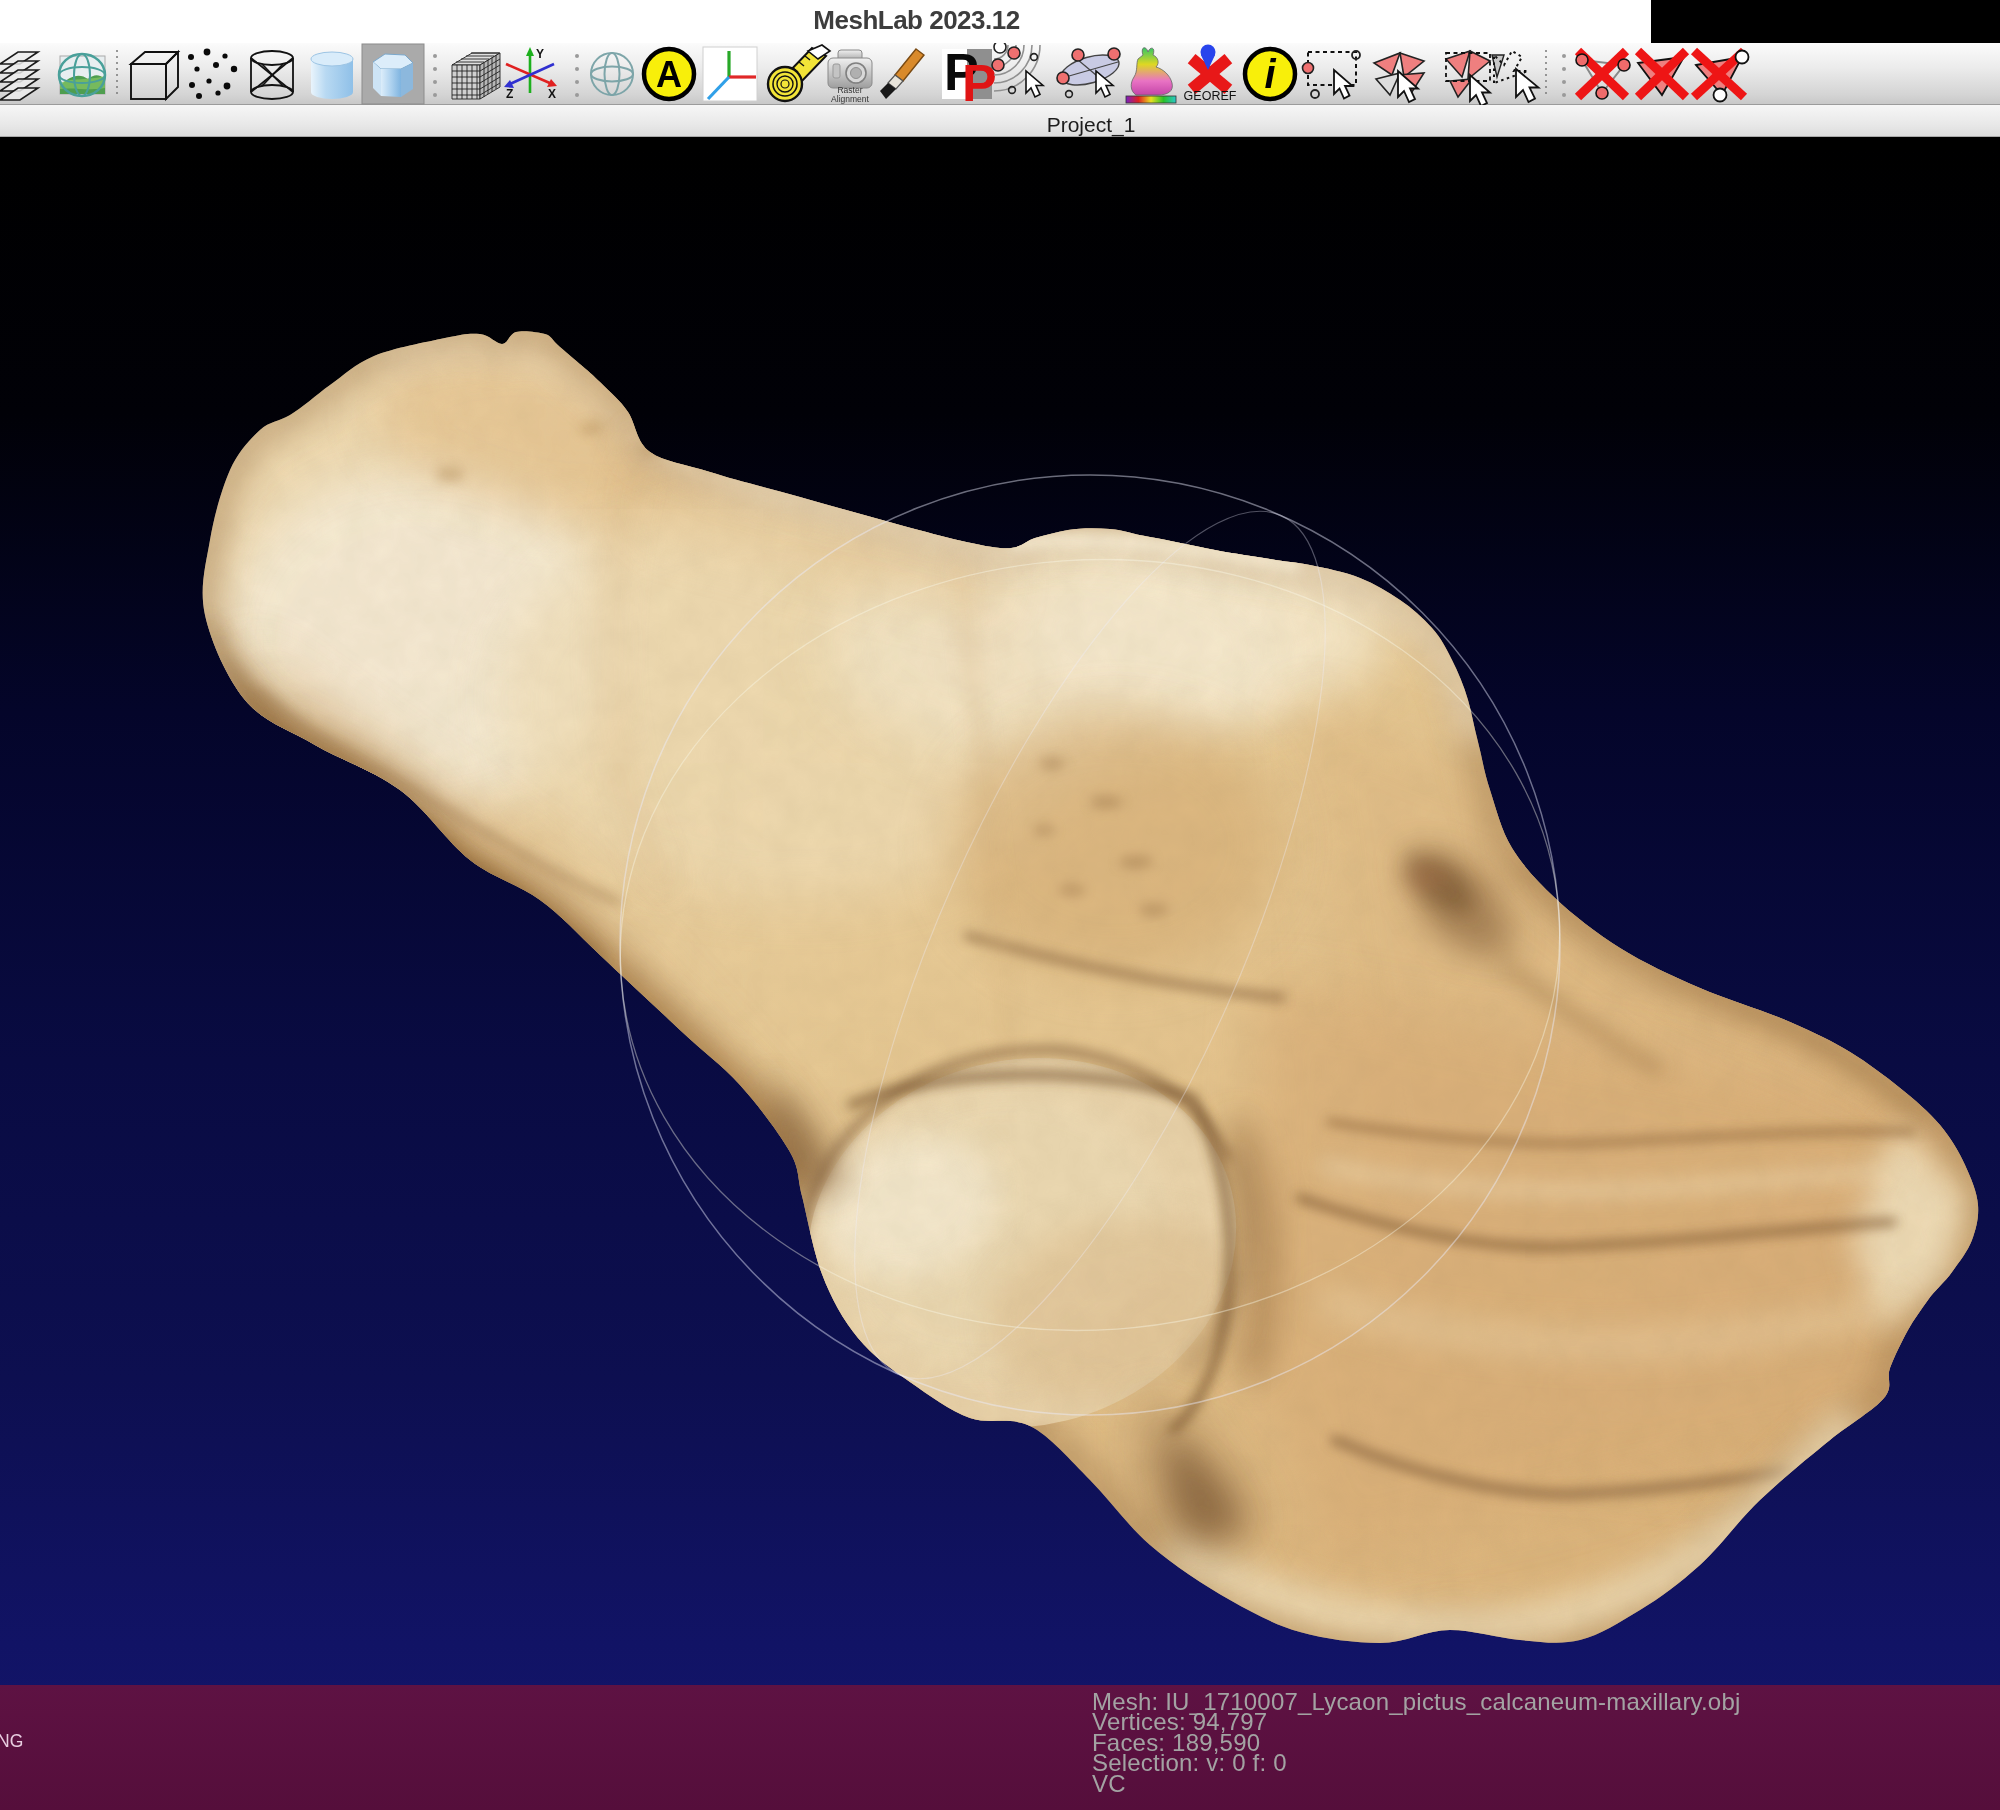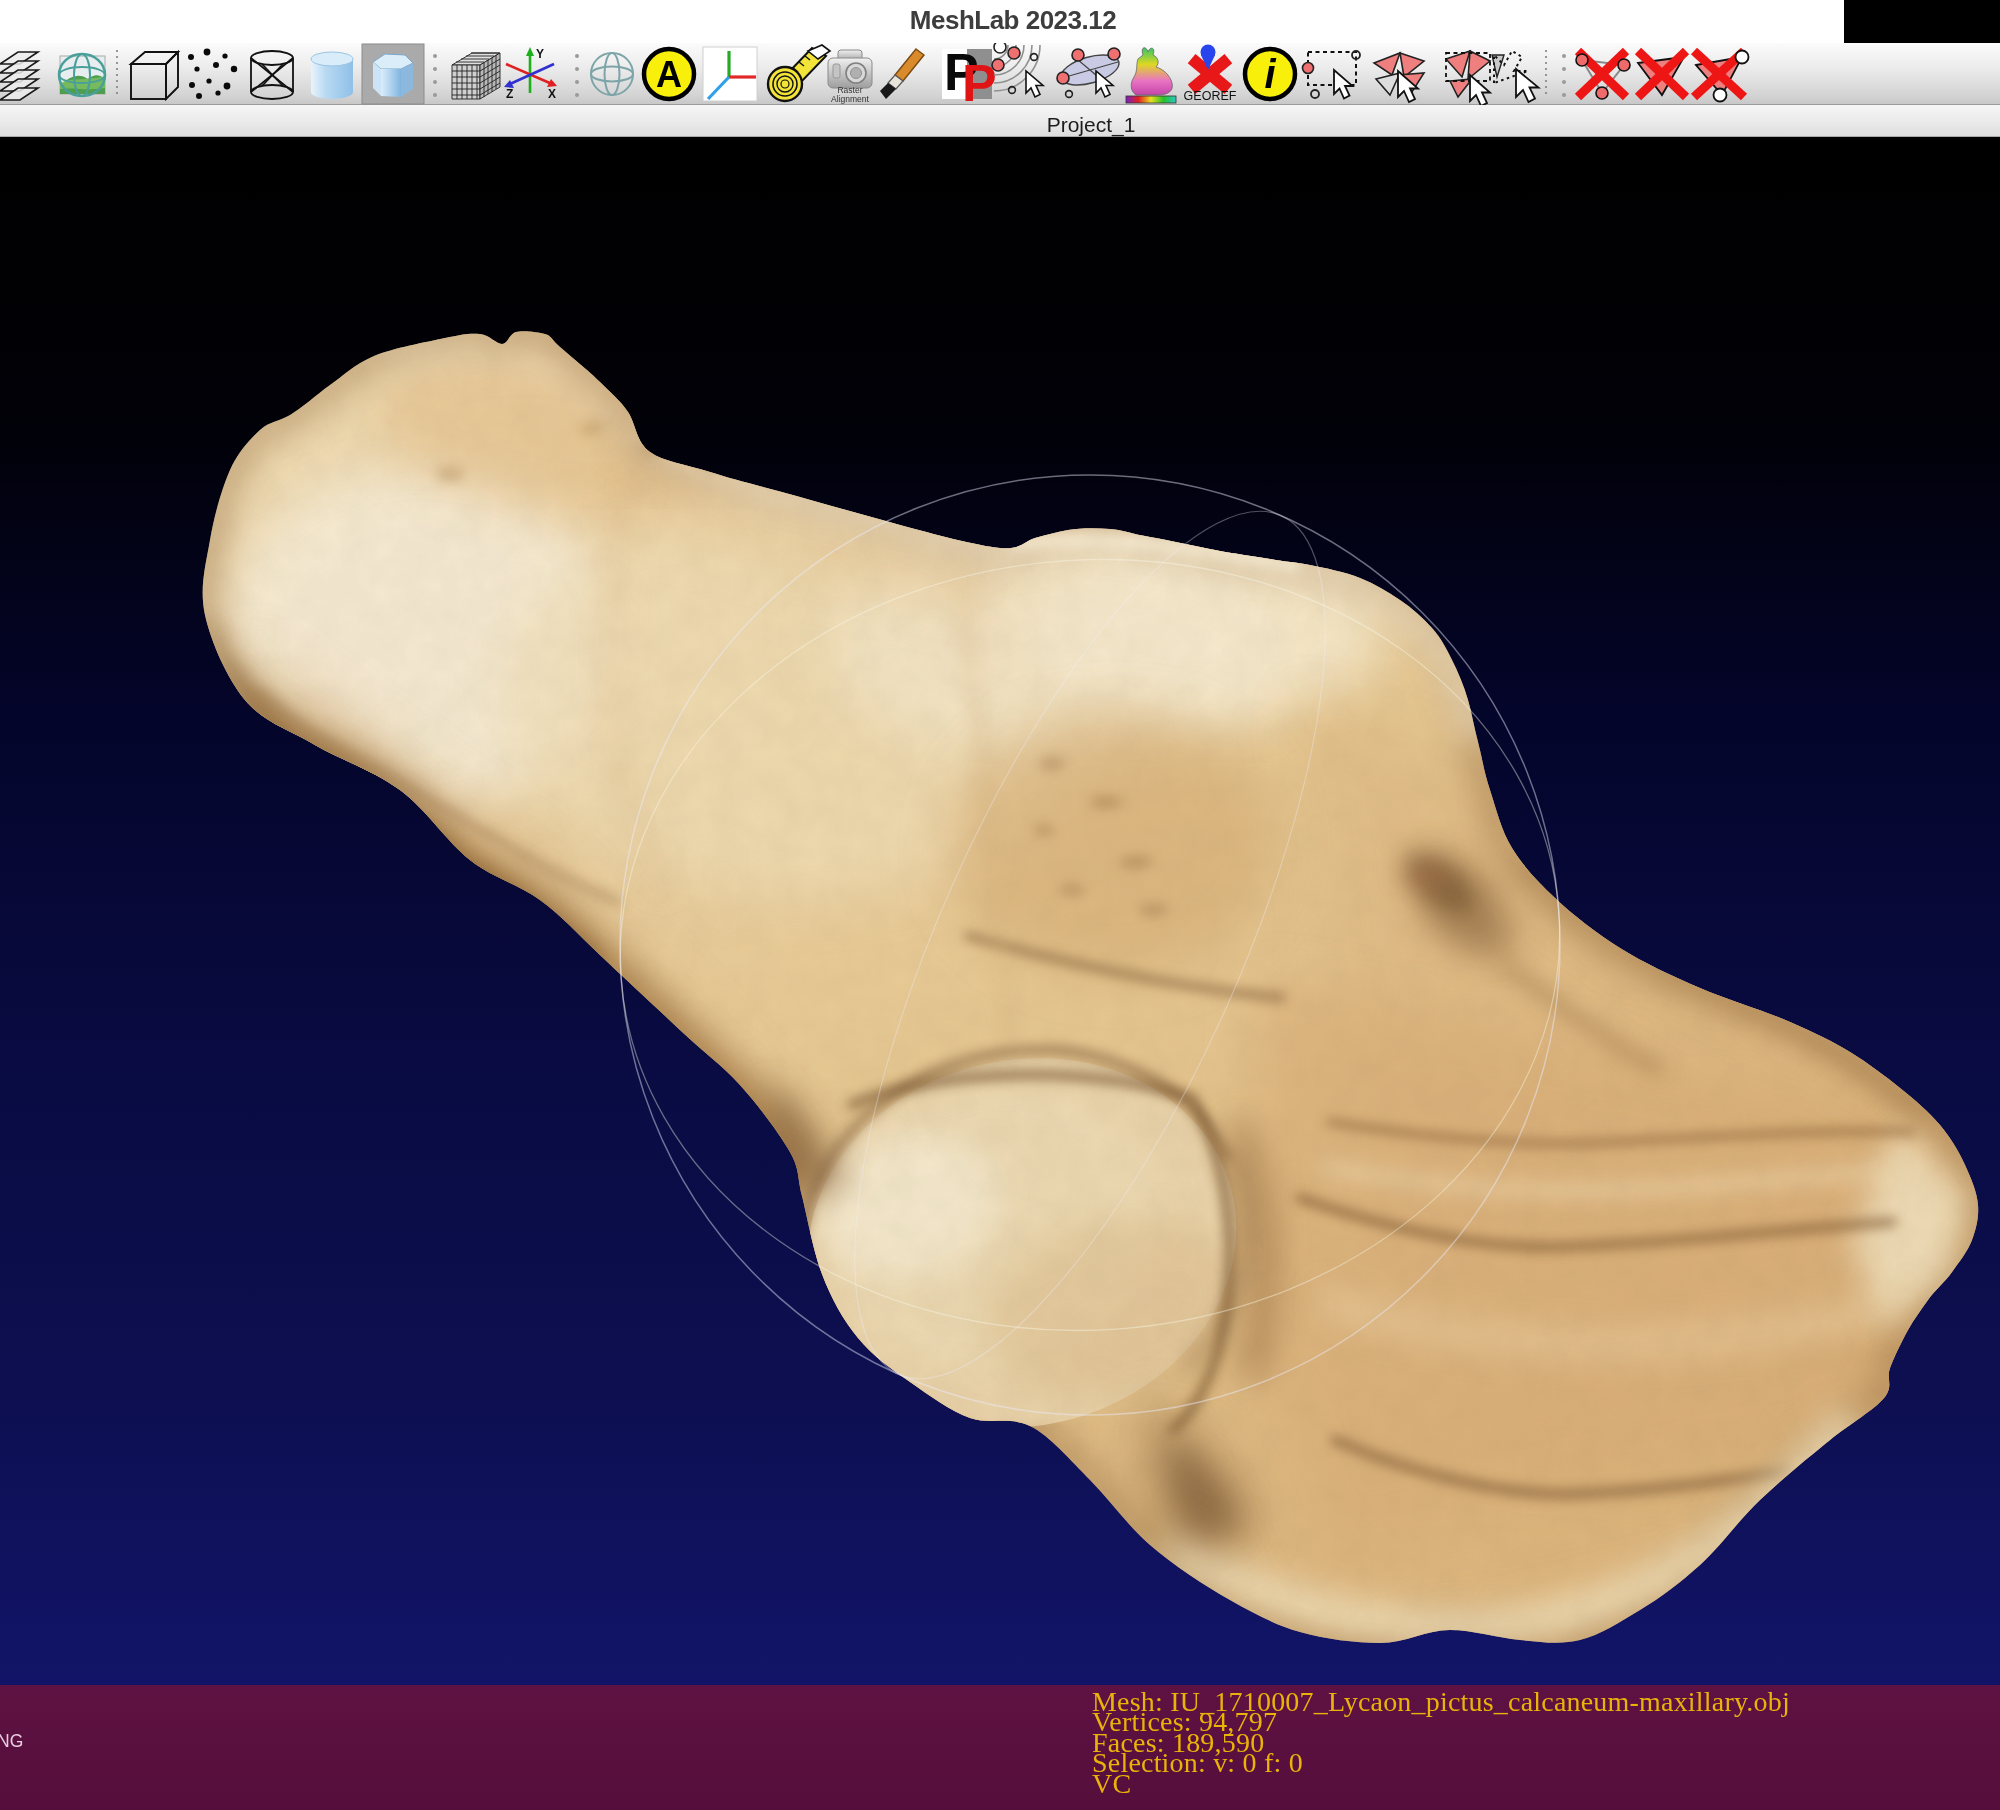--- a/index.html
+++ b/index.html
@@ -1,31 +1,31 @@
 <!DOCTYPE html>
 <html><head>
 <meta charset="utf-8">
 <style>
   html,body{margin:0;padding:0;width:2000px;height:1810px;overflow:hidden;background:#000;}
   *{box-sizing:border-box;font-family:"Liberation Sans",sans-serif;}
-  #titlebar{position:absolute;left:0;top:0;width:1844px;height:43px;background:#ffffff;z-index:30;
+  #titlebar{position:absolute;left:0;top:0;width:1651px;height:43px;background:#ffffff;z-index:30;
     text-align:center;text-indent:182px;font-weight:bold;font-size:26px;letter-spacing:-0.5px;color:#3d3d3d;line-height:41px;}
   #toolbar{position:absolute;left:0;top:43px;width:2000px;height:62px;z-index:30;
     background:linear-gradient(#fbfbfb,#ececec 40%,#d4d4d4 85%,#c8c8c8);
     border-bottom:1px solid #9b9b9b;}
   #projbar{position:absolute;left:0;top:105px;width:2000px;height:32px;z-index:30;
     background:linear-gradient(#f6f6f6,#e9e9e9 60%,#dddddd);
     border-bottom:1px solid #aaa;
     text-align:center;text-indent:182px;font-size:21px;color:#1c1c1c;line-height:40px;}
   #viewport{position:absolute;left:0;top:147px;width:2000px;height:1663px;
     background:linear-gradient(#000000 0%,#010107 16%,#04052a 34%,#090b42 55%,#0d0f50 74%,#111365 90%,#14166c 100%);}
   #band{position:absolute;left:0;top:1685px;width:2000px;height:125px;
     background:linear-gradient(#5e1243,#550e3b);z-index:5;}
   #bonesvg{position:absolute;left:0;top:0;width:2000px;height:1810px;z-index:10;}
-  #status{position:absolute;left:1092px;top:1692px;z-index:20;color:#eab308;font-size:28px;letter-spacing:0.2px;line-height:20.4px;white-space:pre;font-family:Liberation Serif, serif;}
+  #status{position:absolute;left:1092px;top:1692px;z-index:20;color:#a3a3a3;font-size:24px;letter-spacing:0.2px;line-height:20.4px;white-space:pre;}
   #ng{position:absolute;left:-3px;top:1731px;z-index:20;color:#e8cde0;font-size:17.5px;}
   #toolsvg{position:absolute;left:0;top:43px;width:2000px;height:62px;z-index:31;}
 </style>
 </head>
 <body>
 <div id="titlebar">MeshLab 2023.12</div>
 <div id="toolbar"></div>
 <svg id="toolsvg" viewBox="0 0 2000 62" xmlns="http://www.w3.org/2000/svg">
 <defs>
   <linearGradient id="cylg" x1="0" y1="0" x2="1" y2="0">

